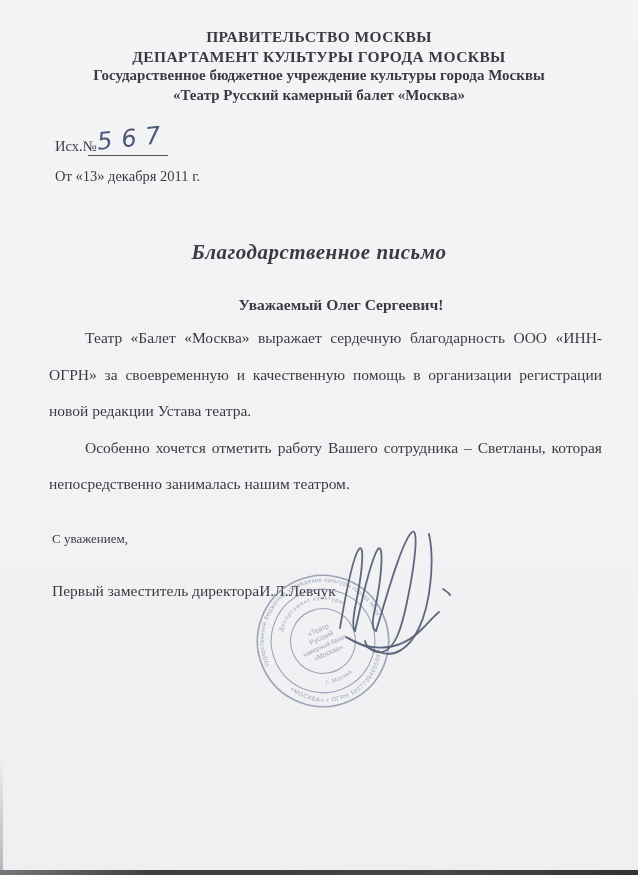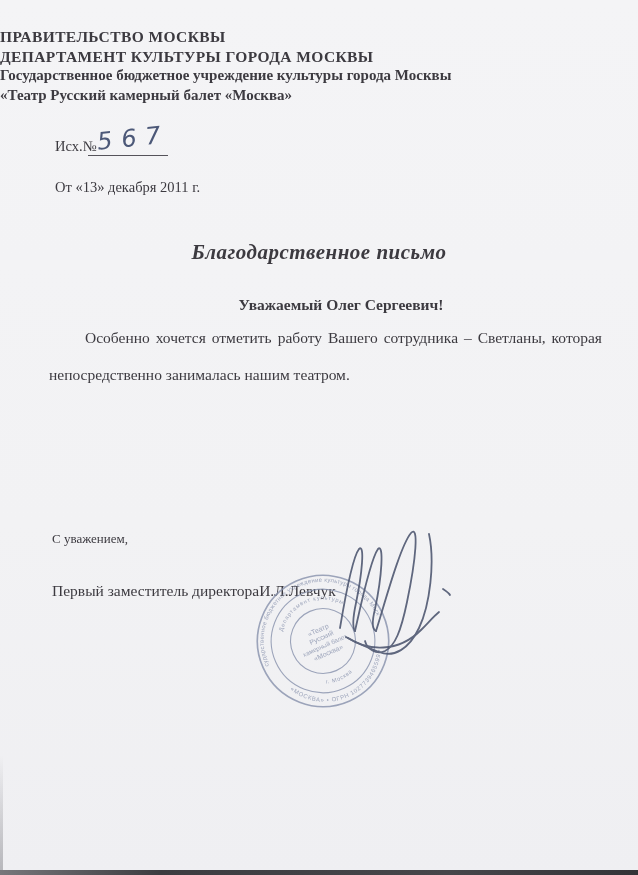--- a/index.html
+++ b/index.html
@@ -23,20 +23,21 @@
   .scan-edge-left {
     position: absolute;
     left: 0; bottom: 0;
     width: 3px; height: 120px;
     background: linear-gradient(180deg, rgba(120,120,125,0) 0%, rgba(110,110,116,.45) 100%);
   }
 
   .letterhead {
     position: absolute;
     top: 27px; left: 0; right: 0;
+    text-align: center;
     font-weight: bold;
     line-height: 19.5px;
   }
   .letterhead .lh-big   { font-size: 15.5px; letter-spacing: .4px; }
   .letterhead .lh-small { font-size: 15px; }
 
   .ref-block { position: absolute; top: 138px; left: 55px; font-size: 14.5px; }
   .ref-line { position: relative; height: 20px; }
   .ref-label { display: inline-block; }
   .ref-underline {
@@ -46,21 +47,21 @@
   .ref-number {
     position: absolute; left: 42px; top: -14px;
     font-family: "DejaVu Sans", sans-serif;
     font-style: italic;
     font-size: 24px;
     letter-spacing: 9px;
     color: #4c5878;
     transform: rotate(-6deg);
     white-space: nowrap;
   }
-  .ref-date { margin-top: 21px; }
+  .ref-date { margin-top: 10px; }
 
   .doc-title {
     position: absolute; top: 240px; left: 0; right: 0;
     text-align: center;
     font-size: 21px; font-weight: bold; font-style: italic;
     letter-spacing: .5px;
   }
 
   .salutation {
     position: absolute; top: 296px; left: 0; right: 0;
@@ -113,20 +114,21 @@
       <span class="ref-number">567</span>
     </div>
     <div class="ref-date">От «13» декабря 2011 г.</div>
   </div>
 
   <div class="doc-title">Благодарственное письмо</div>
 
   <div class="salutation">Уважаемый Олег Сергеевич!</div>
 
   <div class="body-text">
+    <p>Театр «Балет «Москва» выражает сердечную благодарность ООО «ИНН-ОГРН» за своевременную и качественную помощь в организации регистрации новой редакции Устава театра.</p>
     <p>Особенно хочется отметить работу Вашего сотрудника – Светланы, которая непосредственно занималась нашим театром.</p>
   </div>
 
   <div class="closing">С уважением,</div>
 
   <div class="sig-row">
     <span>Первый заместитель директора</span>
     <span>И.Л.Левчук</span>
   </div>
 

